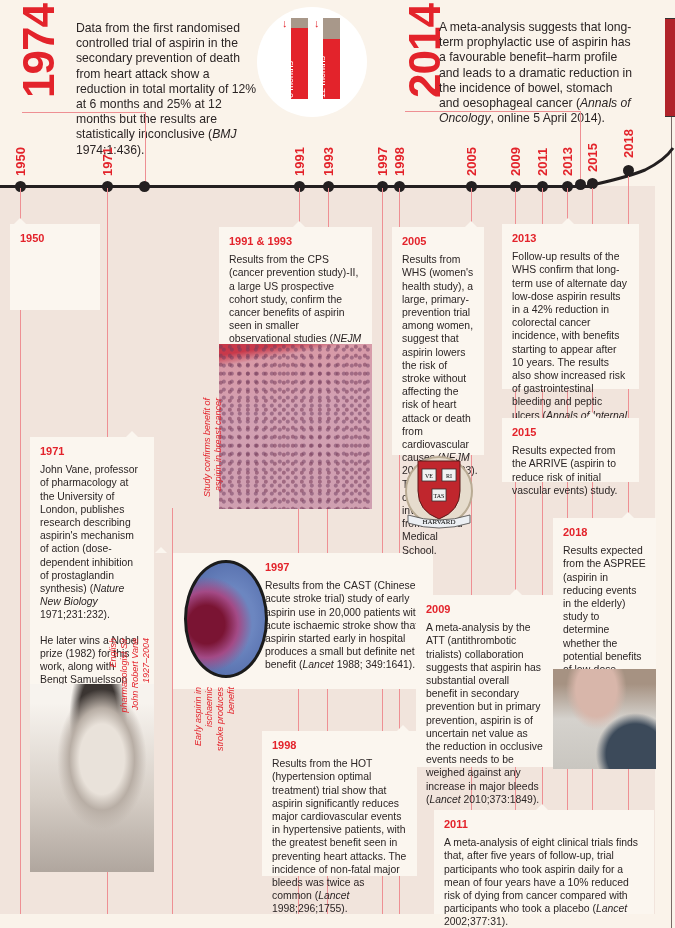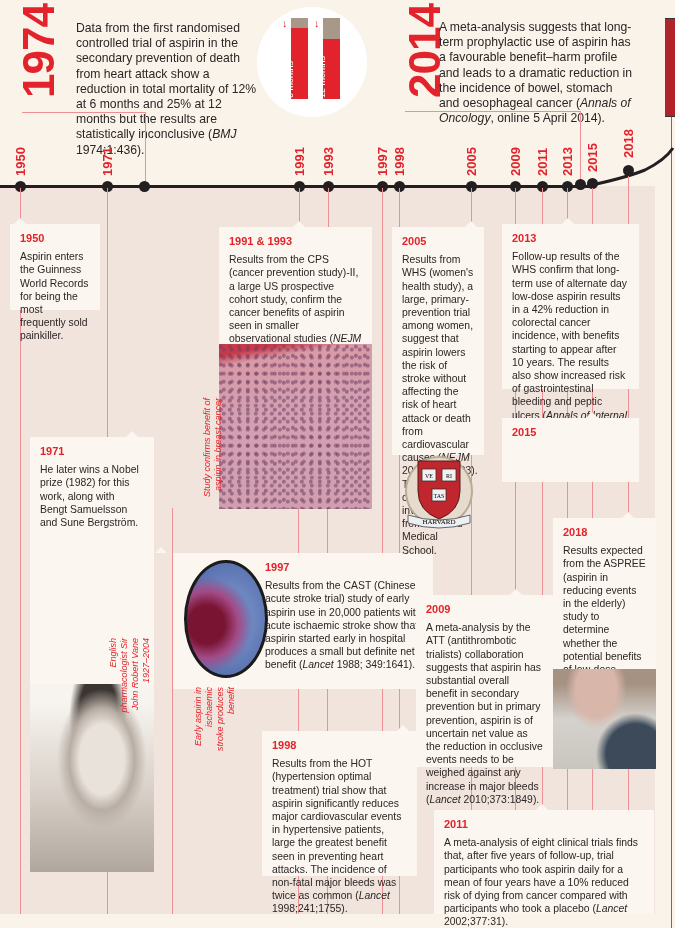--- a/index.html
+++ b/index.html
@@ -186,25 +186,25 @@
 <div class="vline" style="left:542px; top:188px; height:726px;"></div>
 <div class="vline" style="left:567px; top:188px; height:726px;"></div>
 <div class="vline" style="left:592px; top:188px; height:726px;"></div>
 <div class="vline" style="left:628px; top:176px; height:738px;"></div>
 <div class="vline" style="left:298px; top:508px; height:406px;"></div>
 <div class="vline" style="left:327px; top:508px; height:406px;"></div>
 <div class="vline" style="left:172px; top:508px; height:406px;"></div>
 
 <div class="card" style="left:10px; top:224px; width:90px; height:86px; --nub:4px;">
   <span class="yr">1950</span>
-  <p>Aspirin enters the Guinness World Records for being the most frequently sold painkiller.</p>
 </div>
 
 <div class="card" style="left:30px; top:437px; width:124px; height:247px; --nub:96px;">
   <span class="yr">1971</span>
+  <p><span>John Vane, professor of pharmacology at the University of London, publishes research describing aspirin's mechanism of action (dose-dependent inhibition of prostaglandin synthesis) (</span><i>Nature New Biology</i><span> 1971;231:232).</span></p>
   <p>He later wins a Nobel prize (1982) for this work, along with Bengt Samuelsson and Sune Bergström.</p>
 </div>
 <div class="portrait"></div>
 <div class="caption" style="left:108px; top:728px; width:90px;">English pharmacologist Sir John Robert Vane 1927–2004</div>
 
 <div class="card" style="left:219px; top:227px; width:153px; height:117px; --nub:74px;">
   <span class="yr">1991 &amp; 1993</span>
   <p><span>Results from the CPS (cancer prevention study)-II, a large US prospective cohort study, confirm the cancer benefits of aspirin seen in smaller observational studies (</span><i>NEJM</i><span> 1991;325:1593 and </span><i>Cancer Research</i><span> 1993;53:1322).</span></p>
 </div>
 <div class="histology"></div>
@@ -213,21 +213,21 @@
 <div class="brain-wrap"></div>
 <div class="brain"></div>
 <div class="card" style="left:255px; top:553px; width:178px; height:136px; background:transparent; --nub:-100px;">
   <span class="yr">1997</span>
   <p><span>Results from the CAST (Chinese acute stroke trial) study of early aspirin use in 20,000 patients with acute ischaemic stroke show that aspirin started early in hospital produces a small but definite net benefit (</span><i>Lancet</i><span> 1988; 349:1641).</span></p>
 </div>
 <div class="caption" style="left:193px; top:753px; width:66px;">Early aspirin in ischaemic stroke produces benefit</div>
 
 <div class="card" style="left:262px; top:731px; width:155px; height:145px; --nub:135px;">
   <span class="yr">1998</span>
-  <p><span>Results from the HOT (hypertension optimal treatment) trial show that aspirin significantly reduces major cardiovascular events in hypertensive patients, large the greatest benefit seen in preventing heart attacks. The incidence of non-fatal major bleeds was twice as common (</span><i>Lancet</i><span> 1998;241;1755).</span></p>
+  <p><span>Results from the HOT (hypertension optimal treatment) trial show that aspirin significantly reduces major cardiovascular events in hypertensive patients, with the greatest benefit seen in preventing heart attacks. The incidence of non-fatal major bleeds was twice as common (</span><i>Lancet</i><span> 1998;296;1755).</span></p>
 </div>
 
 <div class="card" style="left:392px; top:227px; width:92px; height:228px; --nub:73px;">
   <span class="yr">2005</span>
   <p><span>Results from WHS (women's health study), a large, primary-prevention trial among women, suggest that aspirin lowers the risk of stroke without affecting the risk of heart attack or death from cardiovascular causes (</span><i>NEJM</i><span> 2005;352:1293). The WHS was conducted by investigators from Harvard Medical School.</span></p>
 </div>
 <svg class="harvard" viewBox="0 0 70 78">
   <ellipse cx="35" cy="38" rx="33" ry="34" fill="#e6dccd" stroke="#b9ab94" stroke-width="2"></ellipse>
   <path d="M14 8 H56 V38 Q56 58 35 66 Q14 58 14 38 Z" fill="#c0262d" stroke="#5a1a1a" stroke-width="1"></path>
   <rect x="18" y="16" width="14" height="12" fill="#f1f1f1" stroke="#333" stroke-width=".8"></rect>
@@ -250,19 +250,20 @@
   <p><span>A meta-analysis of eight clinical trials finds that, after five years of follow-up, trial participants who took aspirin daily for a mean of four years have a 10% reduced risk of dying from cancer compared with participants who took a placebo (</span><i>Lancet</i><span> 2002;377:31).</span></p>
 </div>
 
 <div class="card" style="left:502px; top:224px; width:137px; height:165px; --nub:60px;">
   <span class="yr">2013</span>
   <p><span>Follow-up results of the WHS confirm that long-term use of alternate day low-dose aspirin results in a 42% reduction in colorectal cancer incidence, with benefits starting to appear after 10 years. The results also show increased risk of gastrointestinal bleeding and peptic ulcers (</span><i>Annals of Internal Medicine</i><span> 2013;159:77).</span></p>
 </div>
 
 <div class="card" style="left:502px; top:418px; width:137px; height:64px; --nub:84px;">
   <span class="yr">2015</span>
+  <p>Results expected from the ARRIVE (aspirin to reduce risk of initial vascular events) study.</p>
 </div>
 
 <div class="card" style="left:553px; top:518px; width:103px; height:151px; --nub:69px;">
   <span class="yr">2018</span>
   <p>Results expected from the ASPREE (aspirin in reducing events in the elderly) study to determine whether the potential benefits of low-dose aspirin outweigh the risks in healthy people older than 70 years of age.</p>
 </div>
 <div class="elderly"></div>
 
 </body></html>

